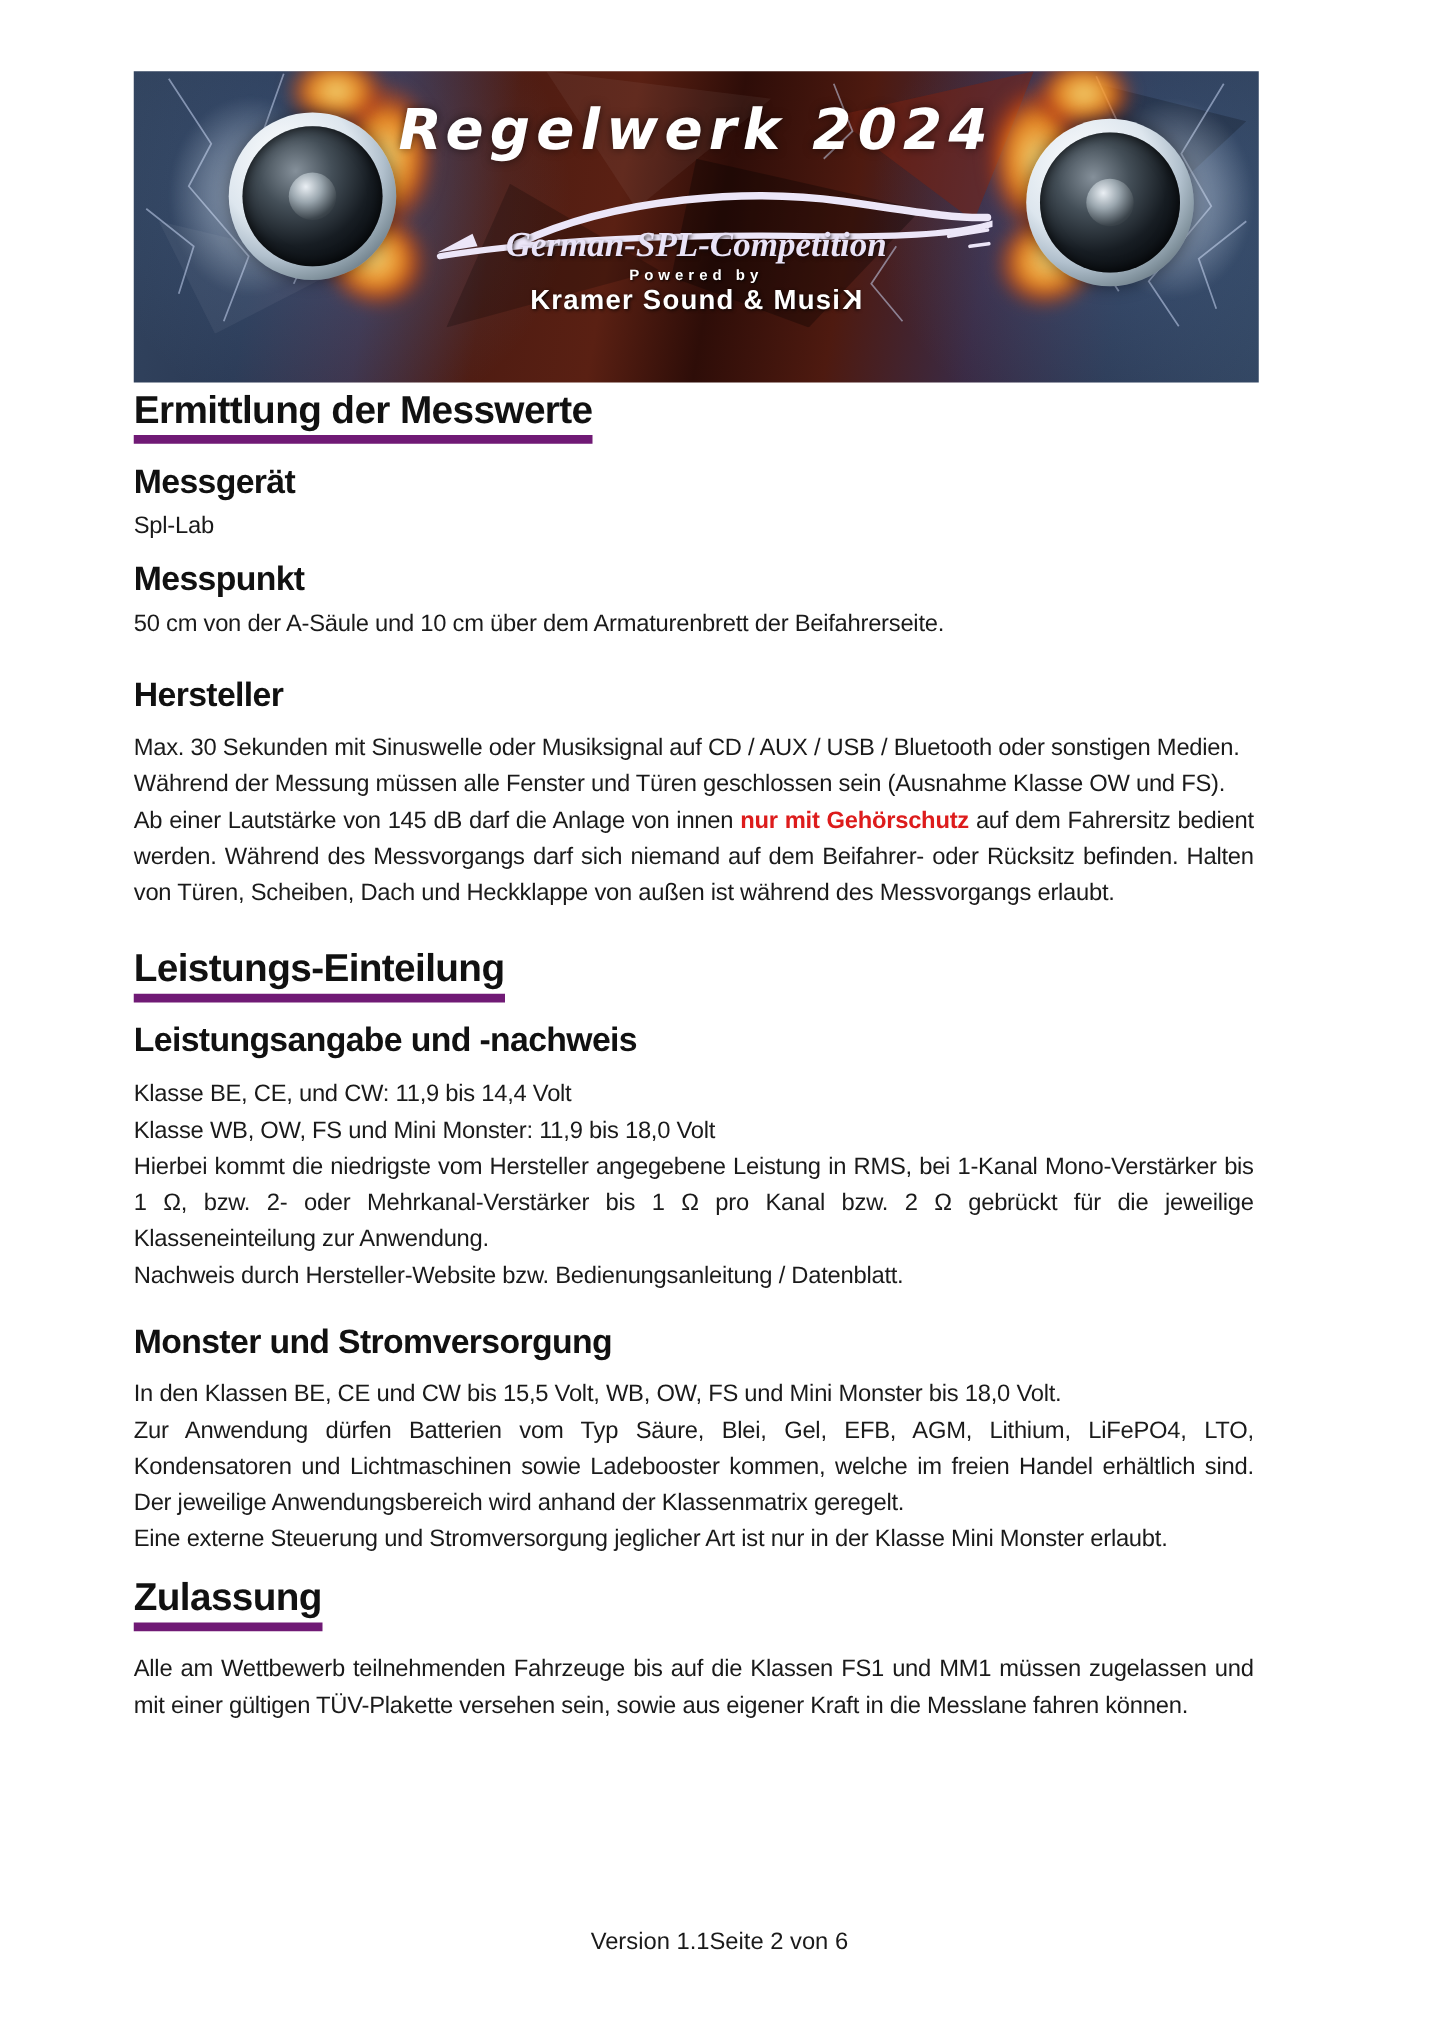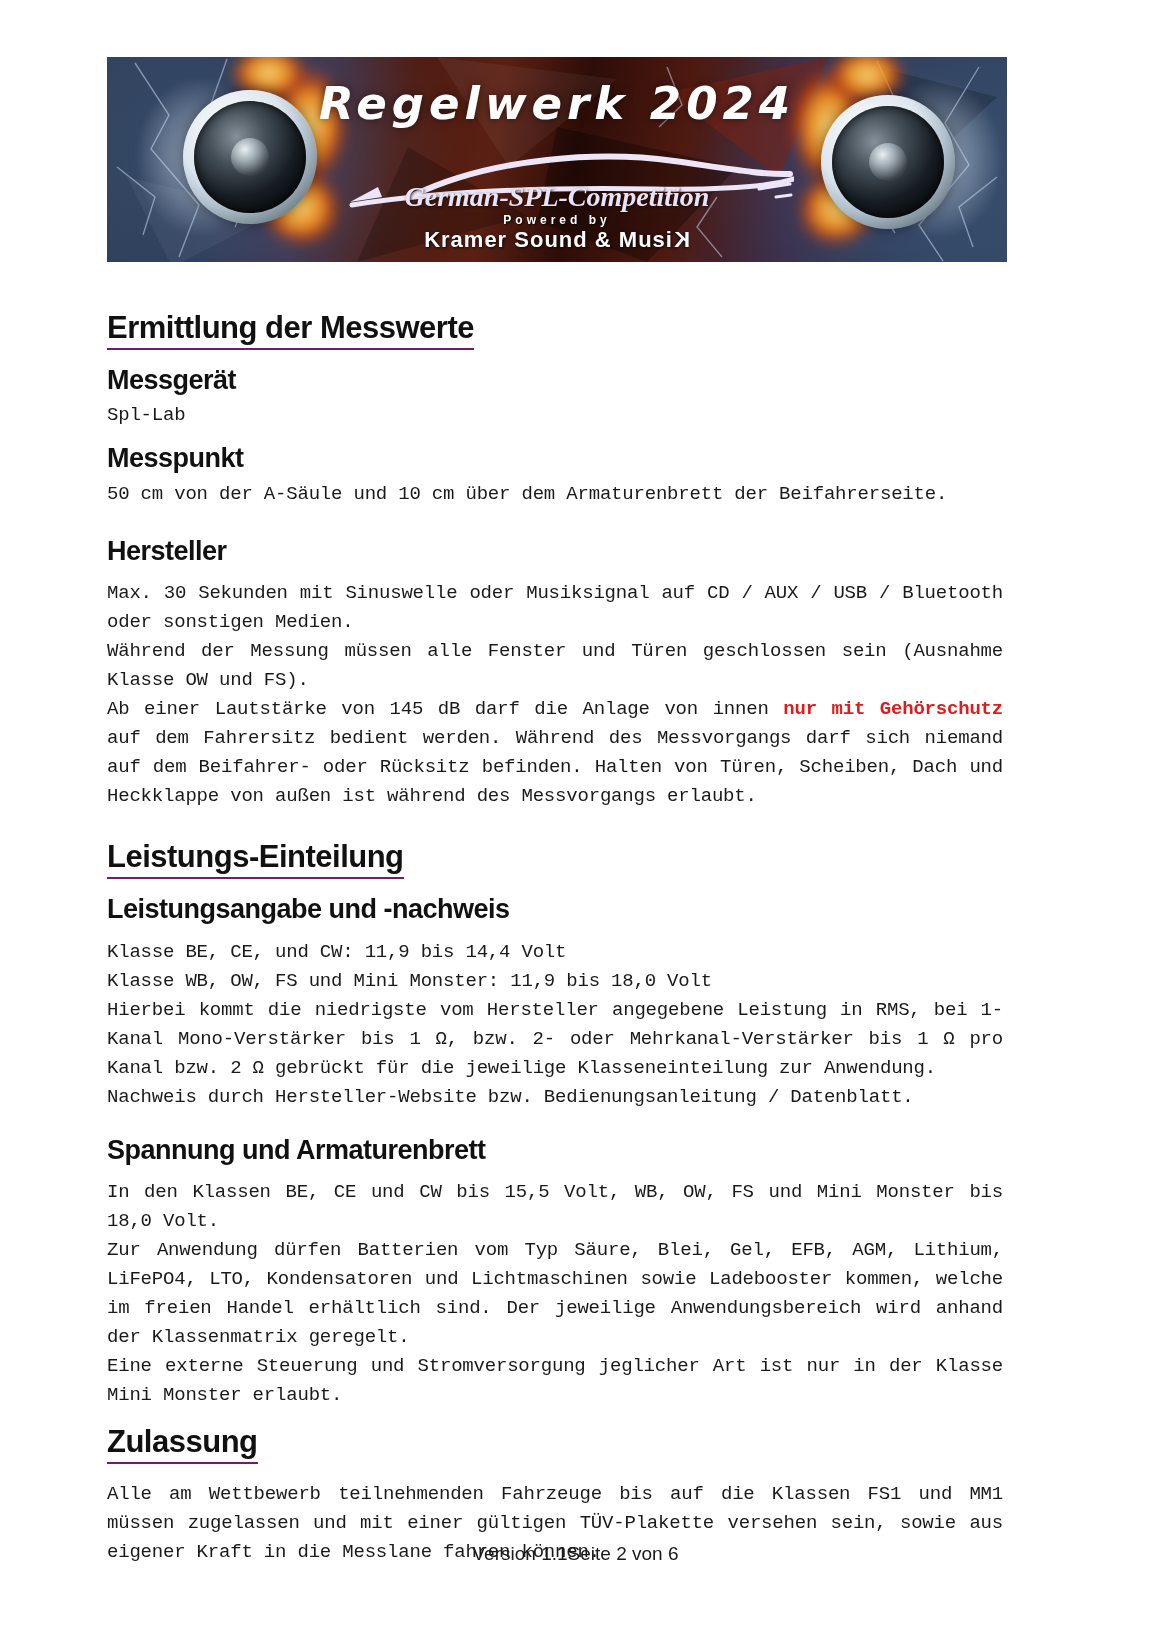--- a/index.html
+++ b/index.html
@@ -8,21 +8,21 @@
     width:1153px;height:1630px;
     margin:0 auto;
     background:#ffffff;
     font-family:"Liberation Sans","DejaVu Sans",sans-serif;
     color:#1a1a1a;
     overflow:hidden;
   }
 
   
   .banner{
-    position:absolute;left:107px;top:57px;width:900px;height:205px;
+    position:absolute;left:107px;top:57px;width:900px;height:249px;
     overflow:hidden;
     background:
       radial-gradient(circle at 160px 100px, rgba(90,130,180,.30), rgba(0,0,0,0) 190px),
       radial-gradient(circle at 780px 105px, rgba(90,130,180,.30), rgba(0,0,0,0) 190px),
       linear-gradient(100deg,
         #32445f 0%, #2b3a55 13%, #3d3148 23%,
         #4f1c12 33%, #5a2013 43%, #2e0d08 52%,
         #4e1a10 63%, #3a2a44 75%, #2c3a55 87%, #334763 100%);
   }
   .facet{position:absolute;pointer-events:none;}
@@ -89,25 +89,25 @@
     font-size:22px;font-weight:700;letter-spacing:1px;
     color:#ffffff;text-shadow:1px 1px 3px rgba(0,0,0,.85);
     z-index:6;
   }
   .mirror{display:inline-block;transform:scaleX(-1);}
 
   
   .content{position:absolute;left:107px;top:262px;width:896px;}
   h1{
     margin:0;font-size:31px;font-weight:700;letter-spacing:-.5px;
-    width:fit-content;border-bottom:2px solid #701a75;padding-bottom:2px;
+    width:fit-content;border-bottom:7px solid #701a75;padding-bottom:2px;
     line-height:1.15;color:#111;
   }
   h2{margin:0;font-size:27px;font-weight:700;letter-spacing:-.5px;line-height:1.25;color:#111;}
-  p{margin:0;font-size:19px;line-height:29px;letter-spacing:-.2px;text-align:justify;color:#1a1a1a;font-family:Liberation Mono, monospace;}
+  p{margin:0;font-size:19px;line-height:29px;letter-spacing:-.2px;text-align:justify;color:#1a1a1a;}
   .red{color:#dd1c1c;font-weight:700;}
   .mt-h1-first{margin-top:48px;}
   .mt-h2-a{margin-top:14px;}
   .mt-p-a{margin-top:4px;}
   .mt-h2-b{margin-top:12px;}
   .mt-h2-c{margin-top:26px;}
   .mt-group{margin-top:10px;}
   .mt-h1{margin-top:28px;}
   .mt-h2-d{margin-top:14px;}
   .mt-group-b{margin-top:12px;}
@@ -210,21 +210,21 @@
     <h1 class="mt-h1">Leistungs-Einteilung</h1>
 
     <h2 class="mt-h2-d">Leistungsangabe und -nachweis</h2>
     <div class="mt-group-b">
       <p>Klasse BE, CE, und CW: 11,9 bis 14,4 Volt</p>
       <p>Klasse WB, OW, FS und Mini Monster: 11,9 bis 18,0 Volt</p>
       <p>Hierbei kommt die niedrigste vom Hersteller angegebene Leistung in RMS, bei 1-Kanal Mono-Verstärker bis 1 Ω, bzw. 2- oder Mehrkanal-Verstärker bis 1 Ω pro Kanal bzw. 2 Ω gebrückt für die jeweilige Klasseneinteilung zur Anwendung.</p>
       <p>Nachweis durch Hersteller-Website bzw. Bedienungsanleitung / Datenblatt.</p>
     </div>
 
-    <h2 class="mt-h2-e">Spannung und Armaturenbrett</h2>
+    <h2 class="mt-h2-e">Monster und Stromversorgung</h2>
     <div class="mt-group">
       <p>In den Klassen BE, CE und CW bis 15,5 Volt, WB, OW, FS und Mini Monster bis 18,0 Volt.</p>
       <p>Zur Anwendung dürfen Batterien vom Typ Säure, Blei, Gel, EFB, AGM, Lithium, LiFePO4, LTO, Kondensatoren und Lichtmaschinen sowie Ladebooster kommen, welche im freien Handel erhältlich sind. Der jeweilige Anwendungsbereich wird anhand der Klassenmatrix geregelt.</p>
       <p>Eine externe Steuerung und Stromversorgung jeglicher Art ist nur in der Klasse Mini Monster erlaubt.</p>
     </div>
 
     <h1 class="mt-h1-z">Zulassung</h1>
     <p class="mt-p-z">Alle am Wettbewerb teilnehmenden Fahrzeuge bis auf die Klassen FS1 und MM1 müssen zugelassen und mit einer gültigen TÜV-Plakette versehen sein, sowie aus eigener Kraft in die Messlane fahren können.</p>
   </div>
 

